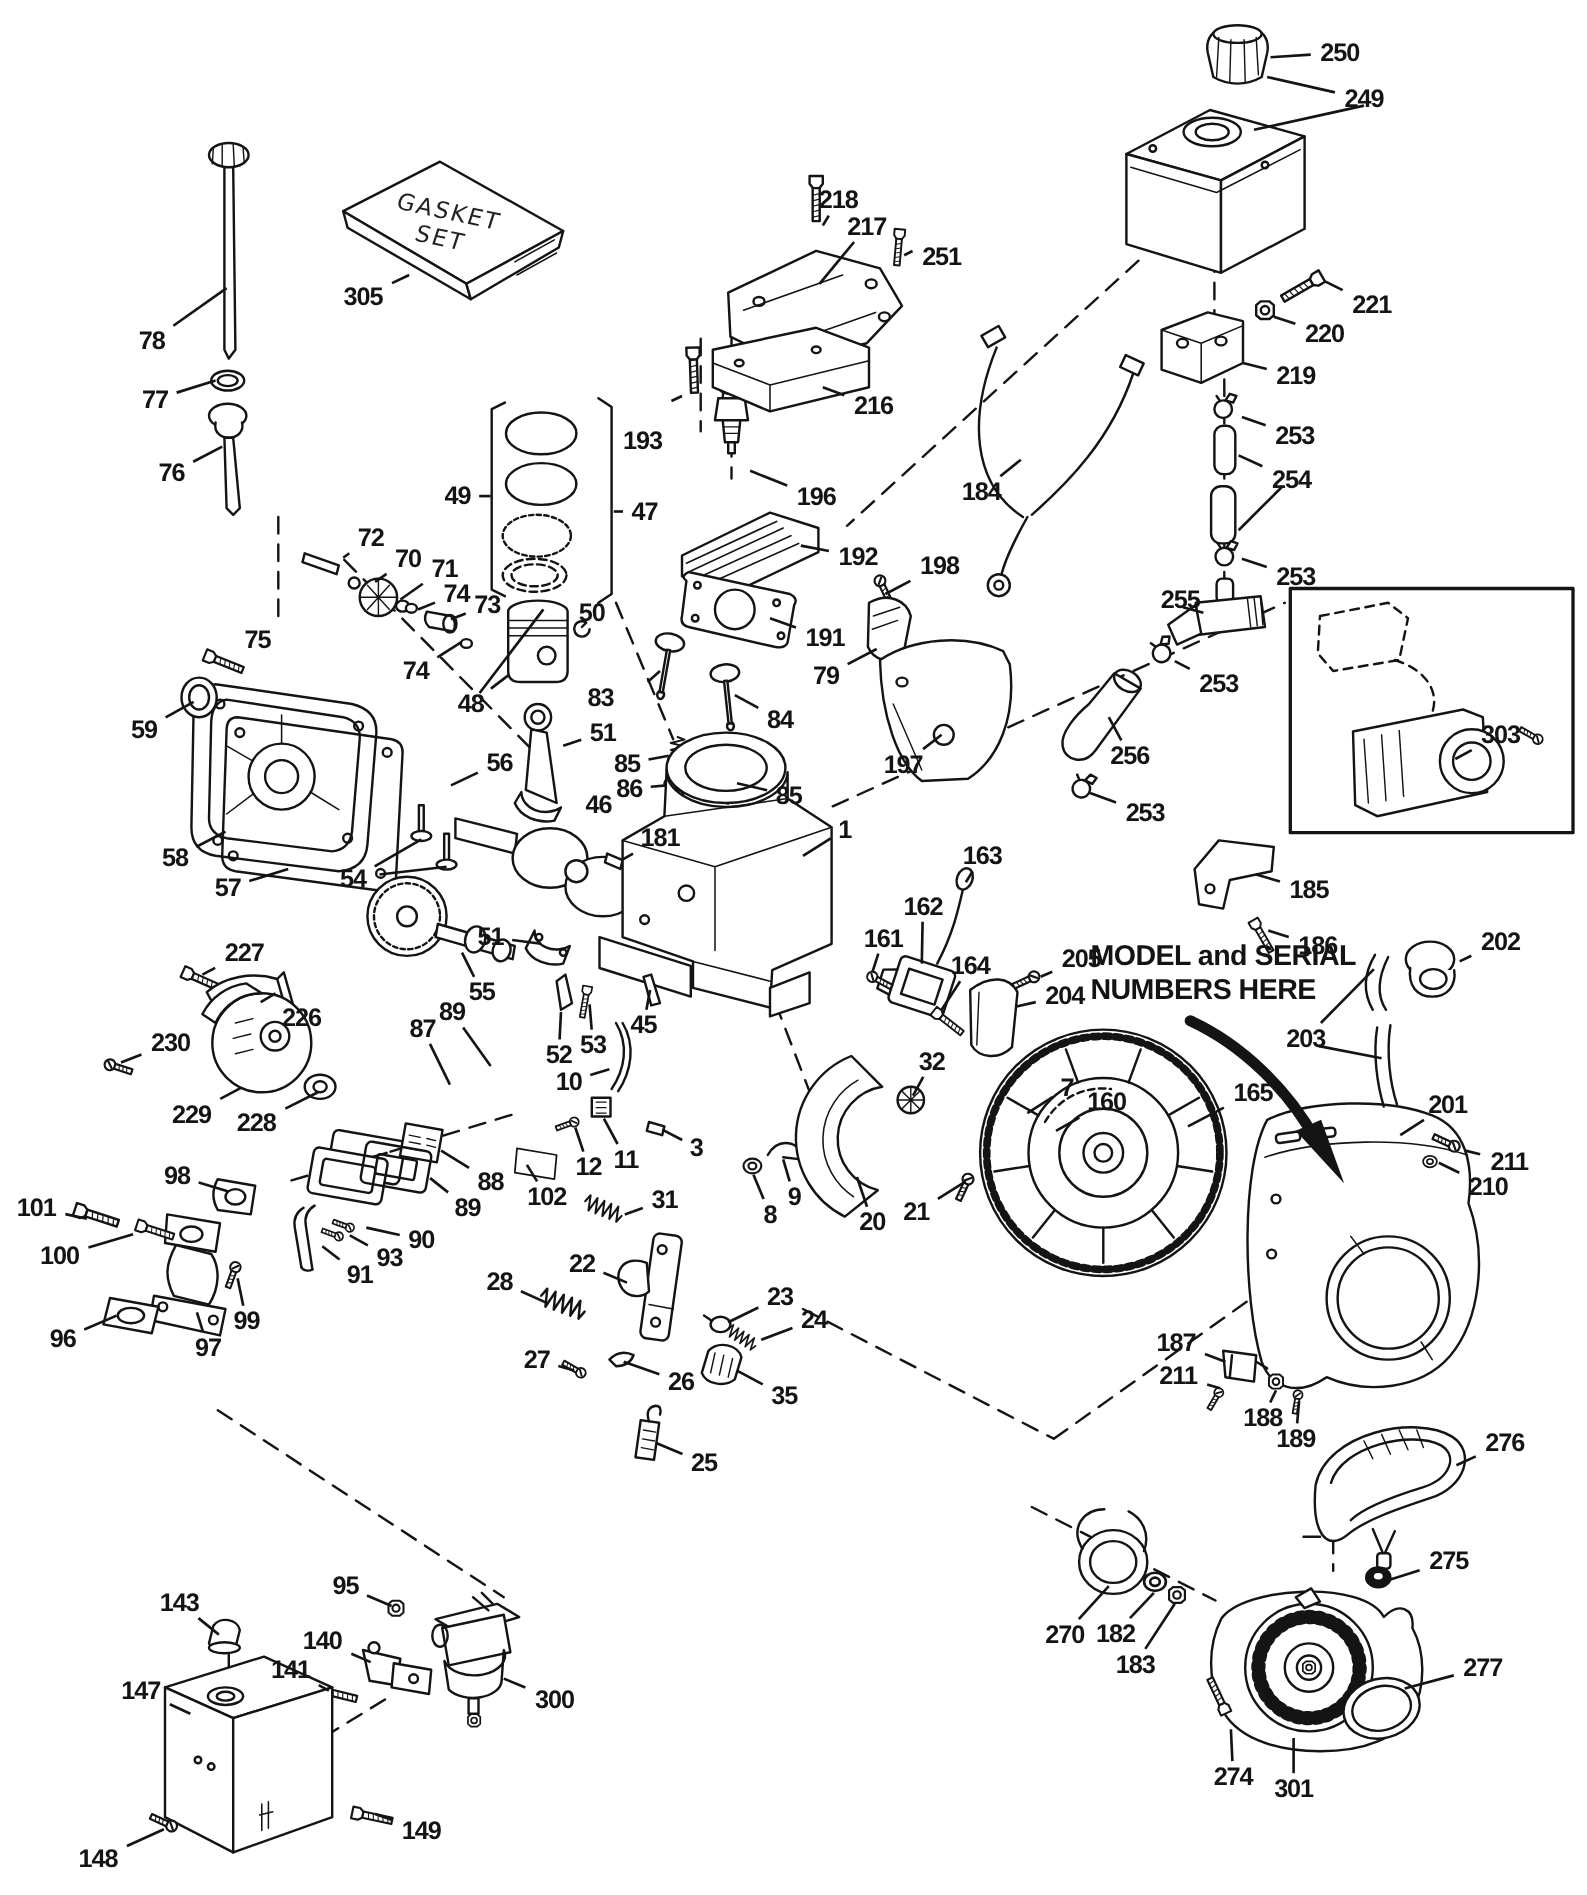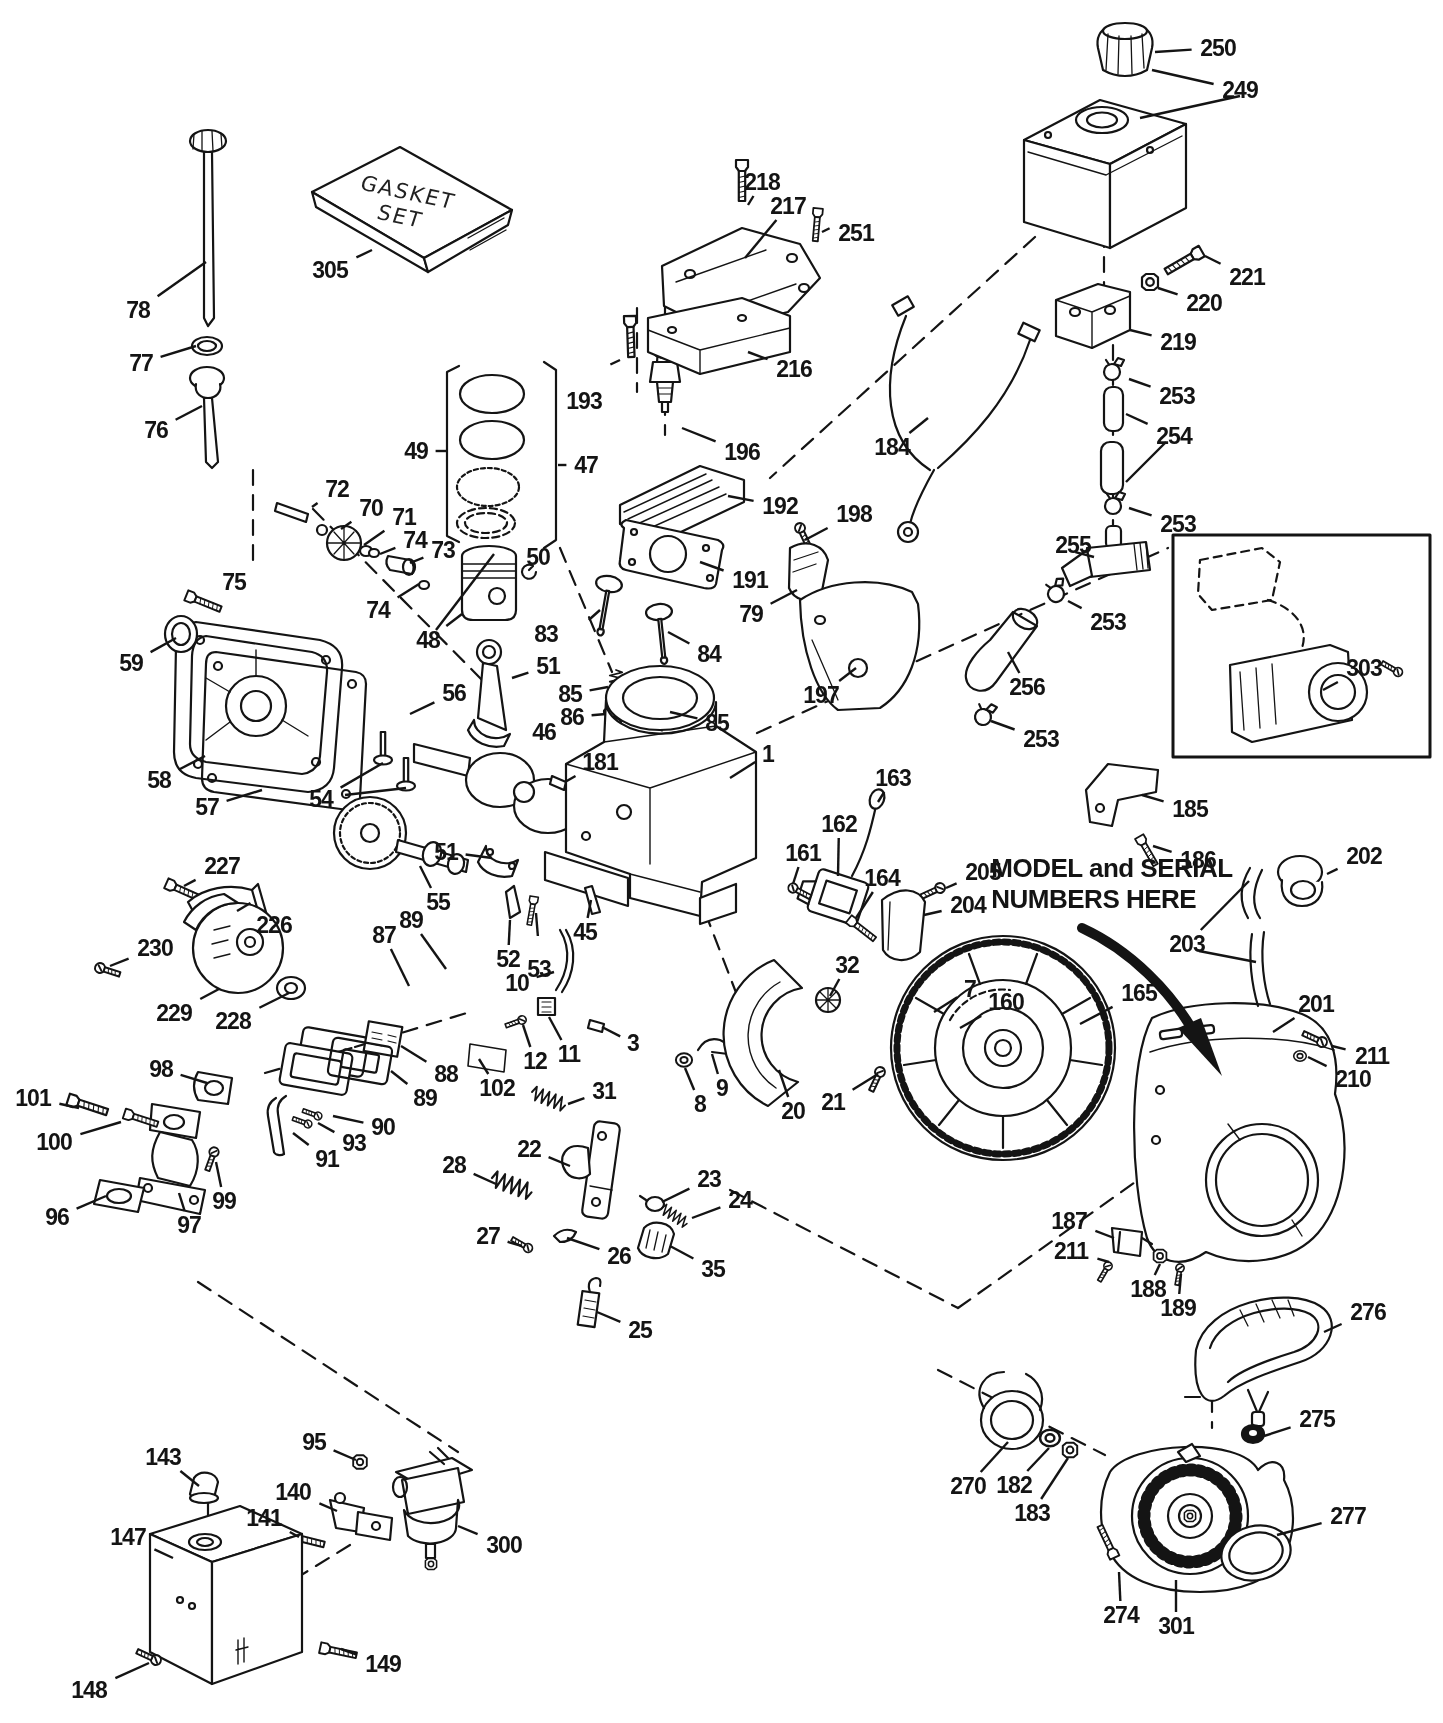--- a/index.html
+++ b/index.html
@@ -776,21 +776,21 @@
       <div class="plabel" style="left: 604px; top: 1091px;">31</div>
       <div class="plabel" style="left: 529px; top: 1149px;">22</div>
       <div class="plabel" style="left: 454px; top: 1165px;">28</div>
       <div class="plabel" style="left: 709px; top: 1179px;">23</div>
       <div class="plabel" style="left: 740px; top: 1200px;">24</div>
       <div class="plabel" style="left: 488px; top: 1236px;">27</div>
       <div class="plabel" style="left: 619px; top: 1256px;">26</div>
       <div class="plabel" style="left: 713px; top: 1269px;">35</div>
       <div class="plabel" style="left: 640px; top: 1330px;">25</div>
       <div class="plabel" style="left: 508px; top: 959px;">52</div>
-      <div class="plabel" style="left: 539px; top: 950px; margin-top: 19px;">53</div>
+      <div class="plabel" style="left: 539px; top: 950px;">53</div>
       <div class="plabel" style="left: 585px; top: 932px;">45</div>
       <div class="plabel" style="left: 517px; top: 983px;">10</div>
       <div class="plabel" style="left: 535px; top: 1061px;">12</div>
       <div class="plabel" style="left: 569px; top: 1054px;">11</div>
       <div class="plabel" style="left: 633px; top: 1043px;">3</div>
       <div class="plabel" style="left: 497px; top: 1088px;">102</div>
       <div class="plabel" style="left: 446px; top: 1074px;">88</div>
       <div class="plabel" style="left: 425px; top: 1098px;">89</div>
       <div class="plabel" style="left: 384px; top: 935px;">87</div>
       <div class="plabel" style="left: 411px; top: 920px;">89</div>

